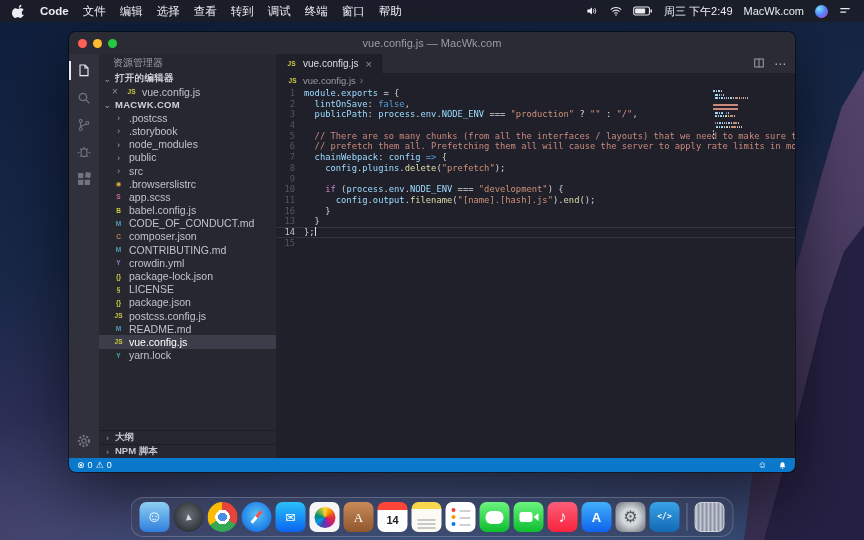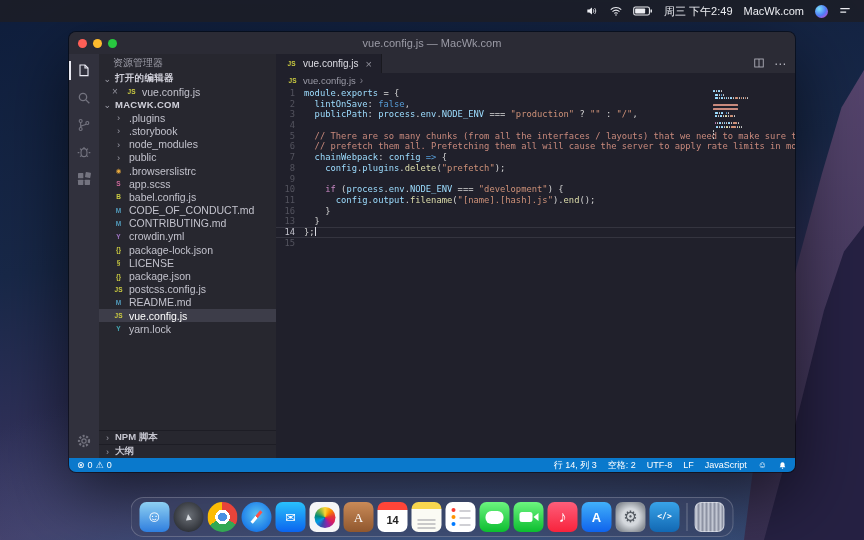--- a/index.html
+++ b/index.html
@@ -154,20 +154,39 @@
 </style>
 </head>
 <body>
 
 <div class="desktop">
   <div class="mountain m1"></div>
   <div class="mountain m2"></div>
 </div>
 
 <div class="menubar">
+  <div class="menu-left">
+    <span class="mb-icon apple">
+      <svg viewBox="0 0 17 17">
+          <path d="M11.5 1c.1.9-.3 1.8-.8 2.4-.6.7-1.5 1.2-2.4 1.1-.1-.9.3-1.8.8-2.4.6-.6 1.6-1.1 2.4-1.1zM14.6 12.1c-.4 1-.6 1.4-1.2 2.2-.8 1.2-1.9 2.6-3.2 2.6-1.2 0-1.5-.8-3.1-.8s-2 .8-3.1.8c-1.4 0-2.4-1.3-3.2-2.5C-1 11.3.4 6.6 2.9 5.5c1.2-.6 2.4-.3 3.3.2.7.4 1.7.4 2.6-.1 1-.5 2.3-.8 3.6 0 .6.4 1.2 1 1.6 1.8-1.4.8-2.3 2.1-2.1 3.7.2 1.4 1 2.5 2.7 3z"></path>
+        </svg>
+    </span>
+    <span class="appname menu-item">Code</span>
+    <span class="menu-items">
+        <span class="menu-item">文件</span>
+        <span class="menu-item">编辑</span>
+        <span class="menu-item">选择</span>
+        <span class="menu-item">查看</span>
+        <span class="menu-item">转到</span>
+        <span class="menu-item">调试</span>
+        <span class="menu-item">终端</span>
+        <span class="menu-item">窗口</span>
+        <span class="menu-item">帮助</span>
+      </span>
+  </div>
   <div class="menu-right">
     <span class="icon-group">
         <span class="mb-icon volume">
           <svg viewBox="0 0 24 24" fill="currentColor">
             <path d="M4 9.5v5h3.5L12 18V6L7.5 9.5H4z"></path>
             <path d="M14 9c1.5 1.5 1.5 4.5 0 6" stroke="currentColor" stroke-width="1.5" fill="none"></path>
             <path d="M16.5 7c2.5 2.5 2.5 7.5 0 10" stroke="currentColor" stroke-width="1.5" fill="none"></path>
           </svg>
         </span>
         <span class="mb-icon wifi">
@@ -270,49 +289,57 @@
             <span>vue.config.js</span>
           </div>
         </div>
       <div class="sec-head">
         <span class="chev i-chevdown"></span>
         <span>MACWK.COM</span>
       </div>
       <div class="tree">
           <div class="row">
             <span class="tree-chev i-chevright"></span>
-            <span>.plugins</span>
+            <span>.postcss</span>
           </div>
           <div class="row">
             <span class="tree-chev i-chevright"></span>
             <span>.storybook</span>
           </div>
           <div class="row">
             <span class="tree-chev i-chevright"></span>
             <span>node_modules</span>
           </div>
           <div class="row">
             <span class="tree-chev i-chevright"></span>
             <span>public</span>
           </div>
           <div class="row">
+            <span class="tree-chev i-chevright"></span>
+            <span>src</span>
+          </div>
+          <div class="row">
             <span class="fi" style="color: rgb(231, 169, 61);">◉</span>
             <span>.browserslistrc</span>
           </div>
           <div class="row">
             <span class="fi" style="color: rgb(205, 103, 153);">S</span>
             <span>app.scss</span>
           </div>
           <div class="row">
             <span class="fi" style="color: rgb(203, 203, 65);">B</span>
             <span>babel.config.js</span>
           </div>
           <div class="row">
             <span class="fi" style="color: rgb(81, 154, 186);">M</span>
             <span>CODE_OF_CONDUCT.md</span>
+          </div>
+          <div class="row">
+            <span class="fi" style="color: rgb(184, 128, 90);">C</span>
+            <span>composer.json</span>
           </div>
           <div class="row">
             <span class="fi" style="color: rgb(81, 154, 186);">M</span>
             <span>CONTRIBUTING.md</span>
           </div>
           <div class="row">
             <span class="fi" style="color: rgb(160, 116, 196);">Y</span>
             <span>crowdin.yml</span>
           </div>
           <div class="row">
@@ -340,25 +367,25 @@
             <span>vue.config.js</span>
           </div>
           <div class="row">
             <span class="fi" style="color: rgb(68, 168, 179);">Y</span>
             <span>yarn.lock</span>
           </div>
         </div>
       <div class="sb-bottom">
         <div class="sb-sec">
           <span class="chev i-chevright"></span>
-          <span>NPM 脚本</span>
+          <span>大纲</span>
         </div>
         <div class="sb-sec">
           <span class="chev i-chevright"></span>
-          <span>大纲</span>
+          <span>NPM 脚本</span>
         </div>
       </div>
     </div>
 
     <div class="editor-col">
       <div class="tabbar">
         <div class="tab">
           <span class="fi js-badge"></span>
           <span>vue.config.js</span>
           <span class="close i-close"></span>
@@ -497,27 +524,20 @@
   </div>
 
   <div class="statusbar">
     <span class="sb-item">
       <span class="sb-ico i-err"></span>
       <span>0</span>
       <span class="sb-ico i-warn"></span>
       <span>0</span>
     </span>
     <span class="sb-right">
-      <span class="sb-items">
-          <span class="sb-item">行 14, 列 3</span>
-          <span class="sb-item">空格: 2</span>
-          <span class="sb-item">UTF-8</span>
-          <span class="sb-item">LF</span>
-          <span class="sb-item">JavaScript</span>
-        </span>
       <span class="sb-ico i-smile"></span>
       <span class="sb-ico bell">
         <svg viewBox="0 0 24 24" fill="currentColor">
             <path d="M12 3a5.5 5.5 0 0 0-5.5 5.5V13l-2 3.5h15L17.5 13V8.5A5.5 5.5 0 0 0 12 3z"></path>
             <circle cx="12" cy="19" r="1.8"></circle>
           </svg>
       </span>
     </span>
   </div>
 </div>

